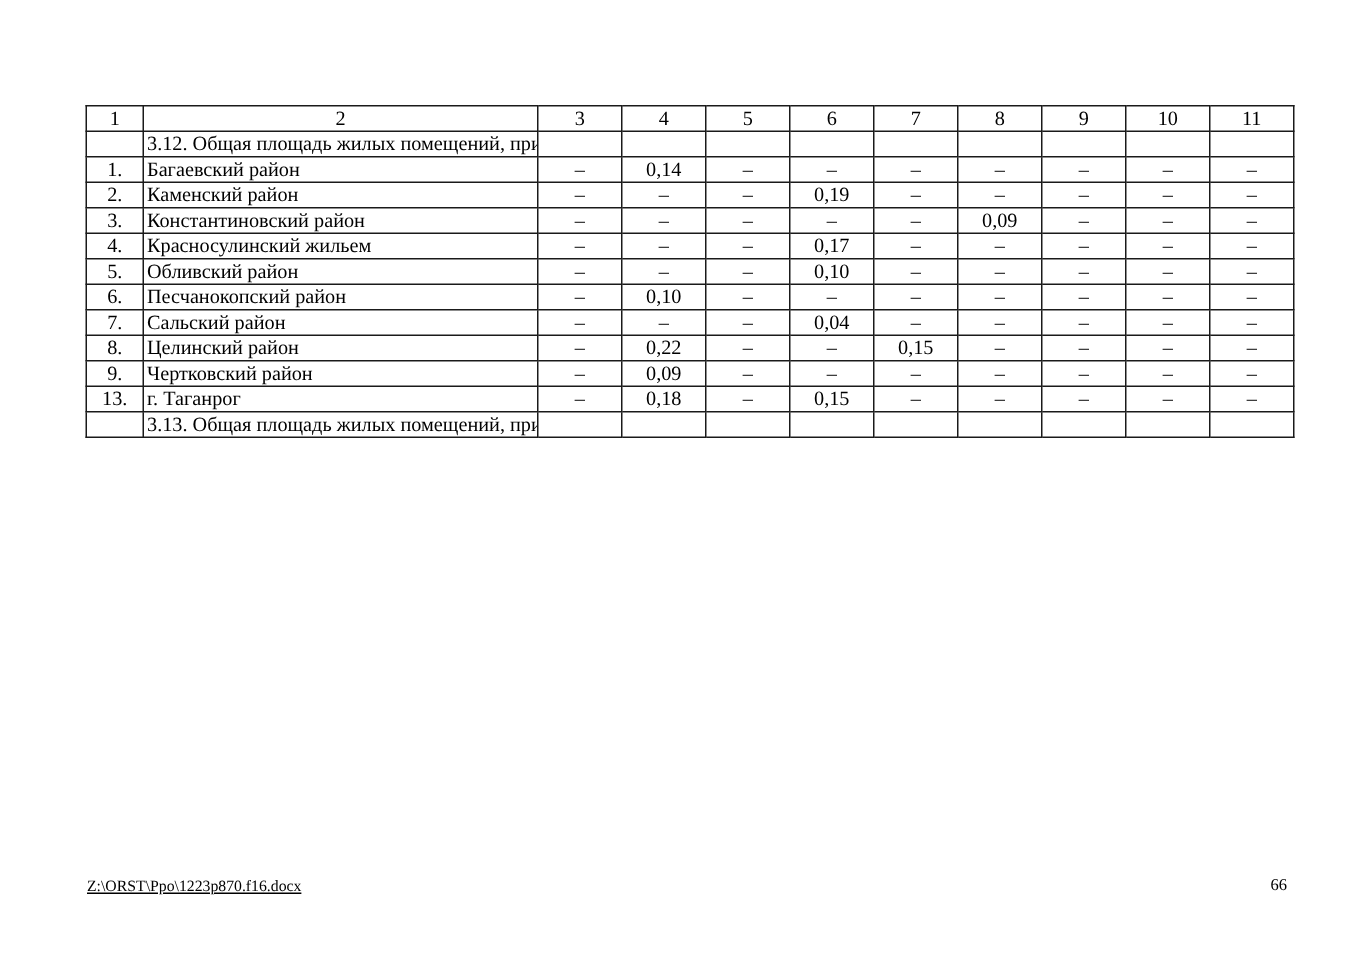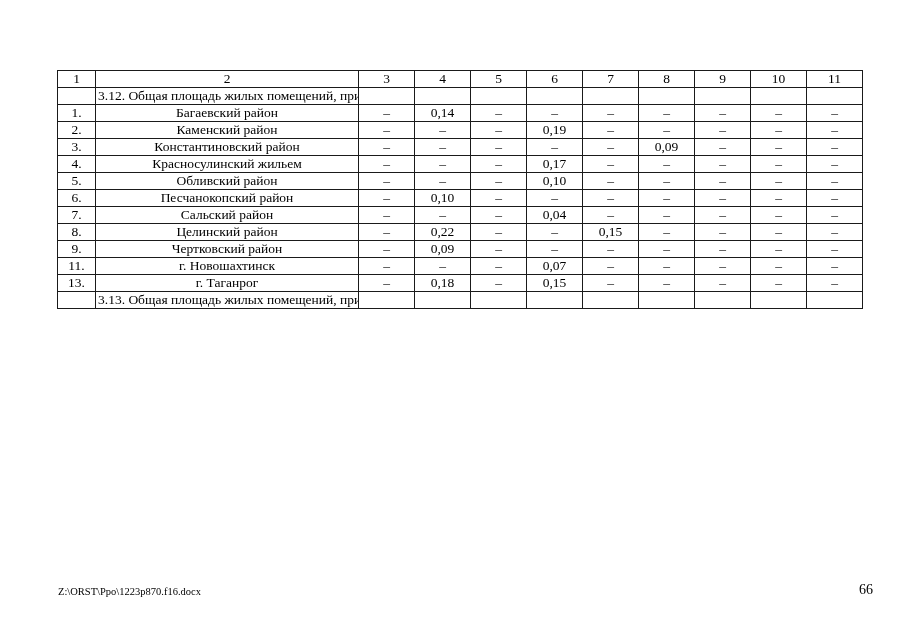--- a/index.html
+++ b/index.html
@@ -31,44 +31,45 @@
     font-size: 13.5px;
     line-height: 16px;
     height: 16px;
     padding: 0 2px;
     overflow: hidden;
     vertical-align: middle;
     white-space: nowrap;
   }
   td.hcell { text-align: center; }
   td.num-cell { text-align: center; padding-right: 8px; }
-  td.name-cell { text-align: center; padding-left: 4px; }
+  td.name-cell { text-align: left; padding-left: 4px; }
   td.val-cell { text-align: center; }
   tr.section-row td {
     height: auto;
     vertical-align: top;
   }
   td.section-text {
     white-space: pre-line;
     line-height: 16.5px;
     padding: 0px 2px 2px 4px;
     text-align: left;
   }
   .footer-path {
     position: absolute;
     left: 58px;
     top: 586px;
     font-size: 10.5px;
     line-height: 12px;
+    text-decoration: underline;
   }
   .page-number {
     position: absolute;
-    right: 32px;
+    right: 47px;
     top: 584px;
-    font-size: 14px;
+    font-size: 11px;
     line-height: 12px;
   }
 </style>
 </head>
 <body>
 
 <div class="page">
   <table class="doc-table">
     <colgroup>
       <col style="width:38px">
@@ -227,33 +228,20 @@
           <td class="val-cell">0,09</td>
           <td class="val-cell">–</td>
           <td class="val-cell">–</td>
           <td class="val-cell">–</td>
           <td class="val-cell">–</td>
           <td class="val-cell">–</td>
           <td class="val-cell">–</td>
           <td class="val-cell">–</td>
         </tr>
         <tr>
-          <td class="num-cell">11.</td>
-          <td class="name-cell">г. Новошахтинск</td>
-          <td class="val-cell">–</td>
-          <td class="val-cell">–</td>
-          <td class="val-cell">–</td>
-          <td class="val-cell">0,07</td>
-          <td class="val-cell">–</td>
-          <td class="val-cell">–</td>
-          <td class="val-cell">–</td>
-          <td class="val-cell">–</td>
-          <td class="val-cell">–</td>
-        </tr>
-        <tr>
           <td class="num-cell">13.</td>
           <td class="name-cell">г. Таганрог</td>
           <td class="val-cell">–</td>
           <td class="val-cell">0,18</td>
           <td class="val-cell">–</td>
           <td class="val-cell">0,15</td>
           <td class="val-cell">–</td>
           <td class="val-cell">–</td>
           <td class="val-cell">–</td>
           <td class="val-cell">–</td>

